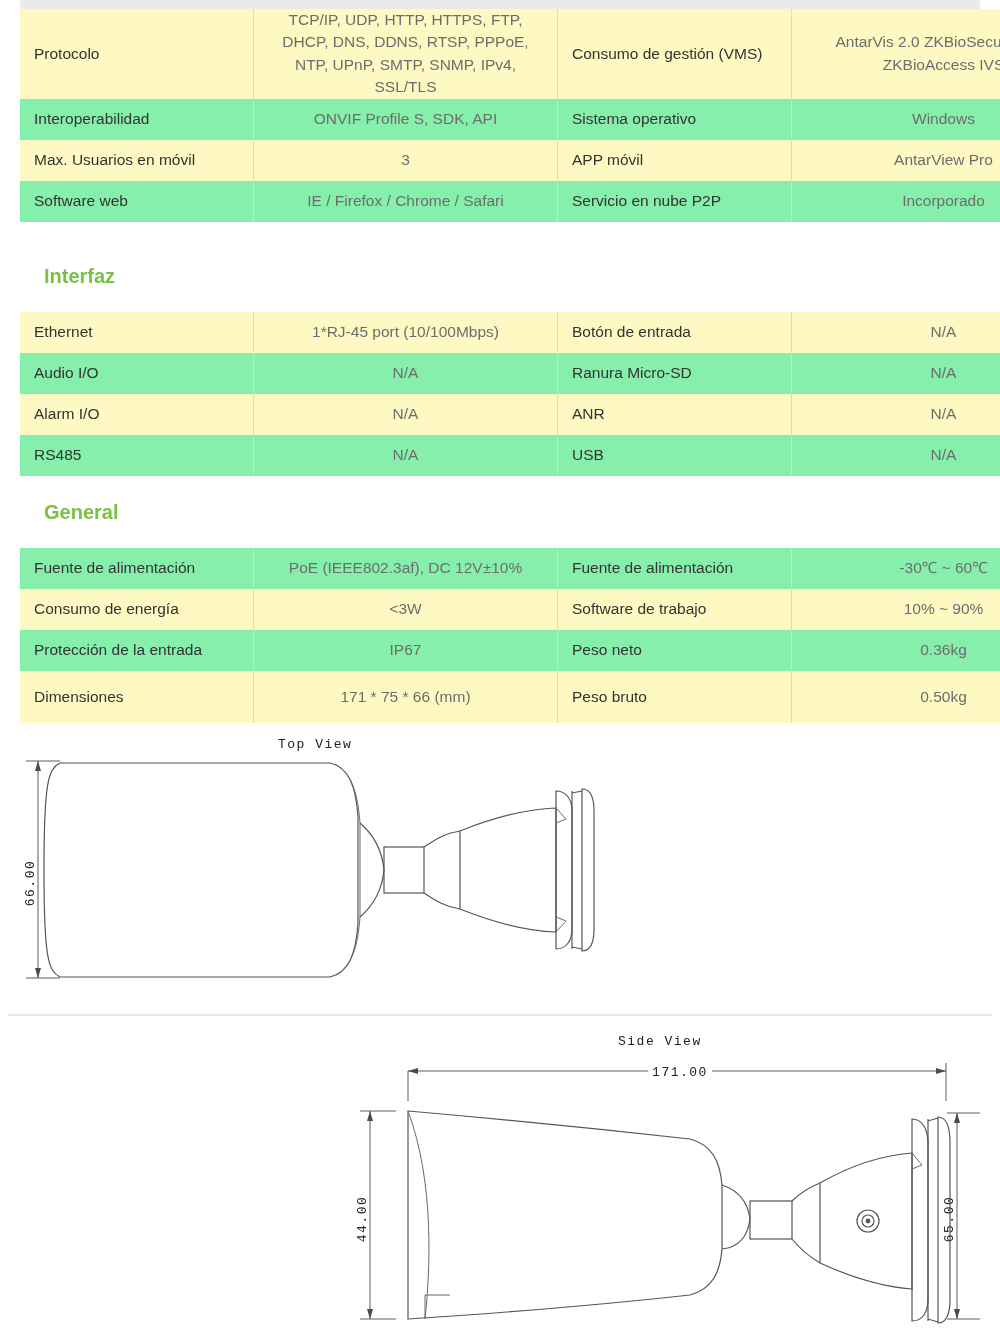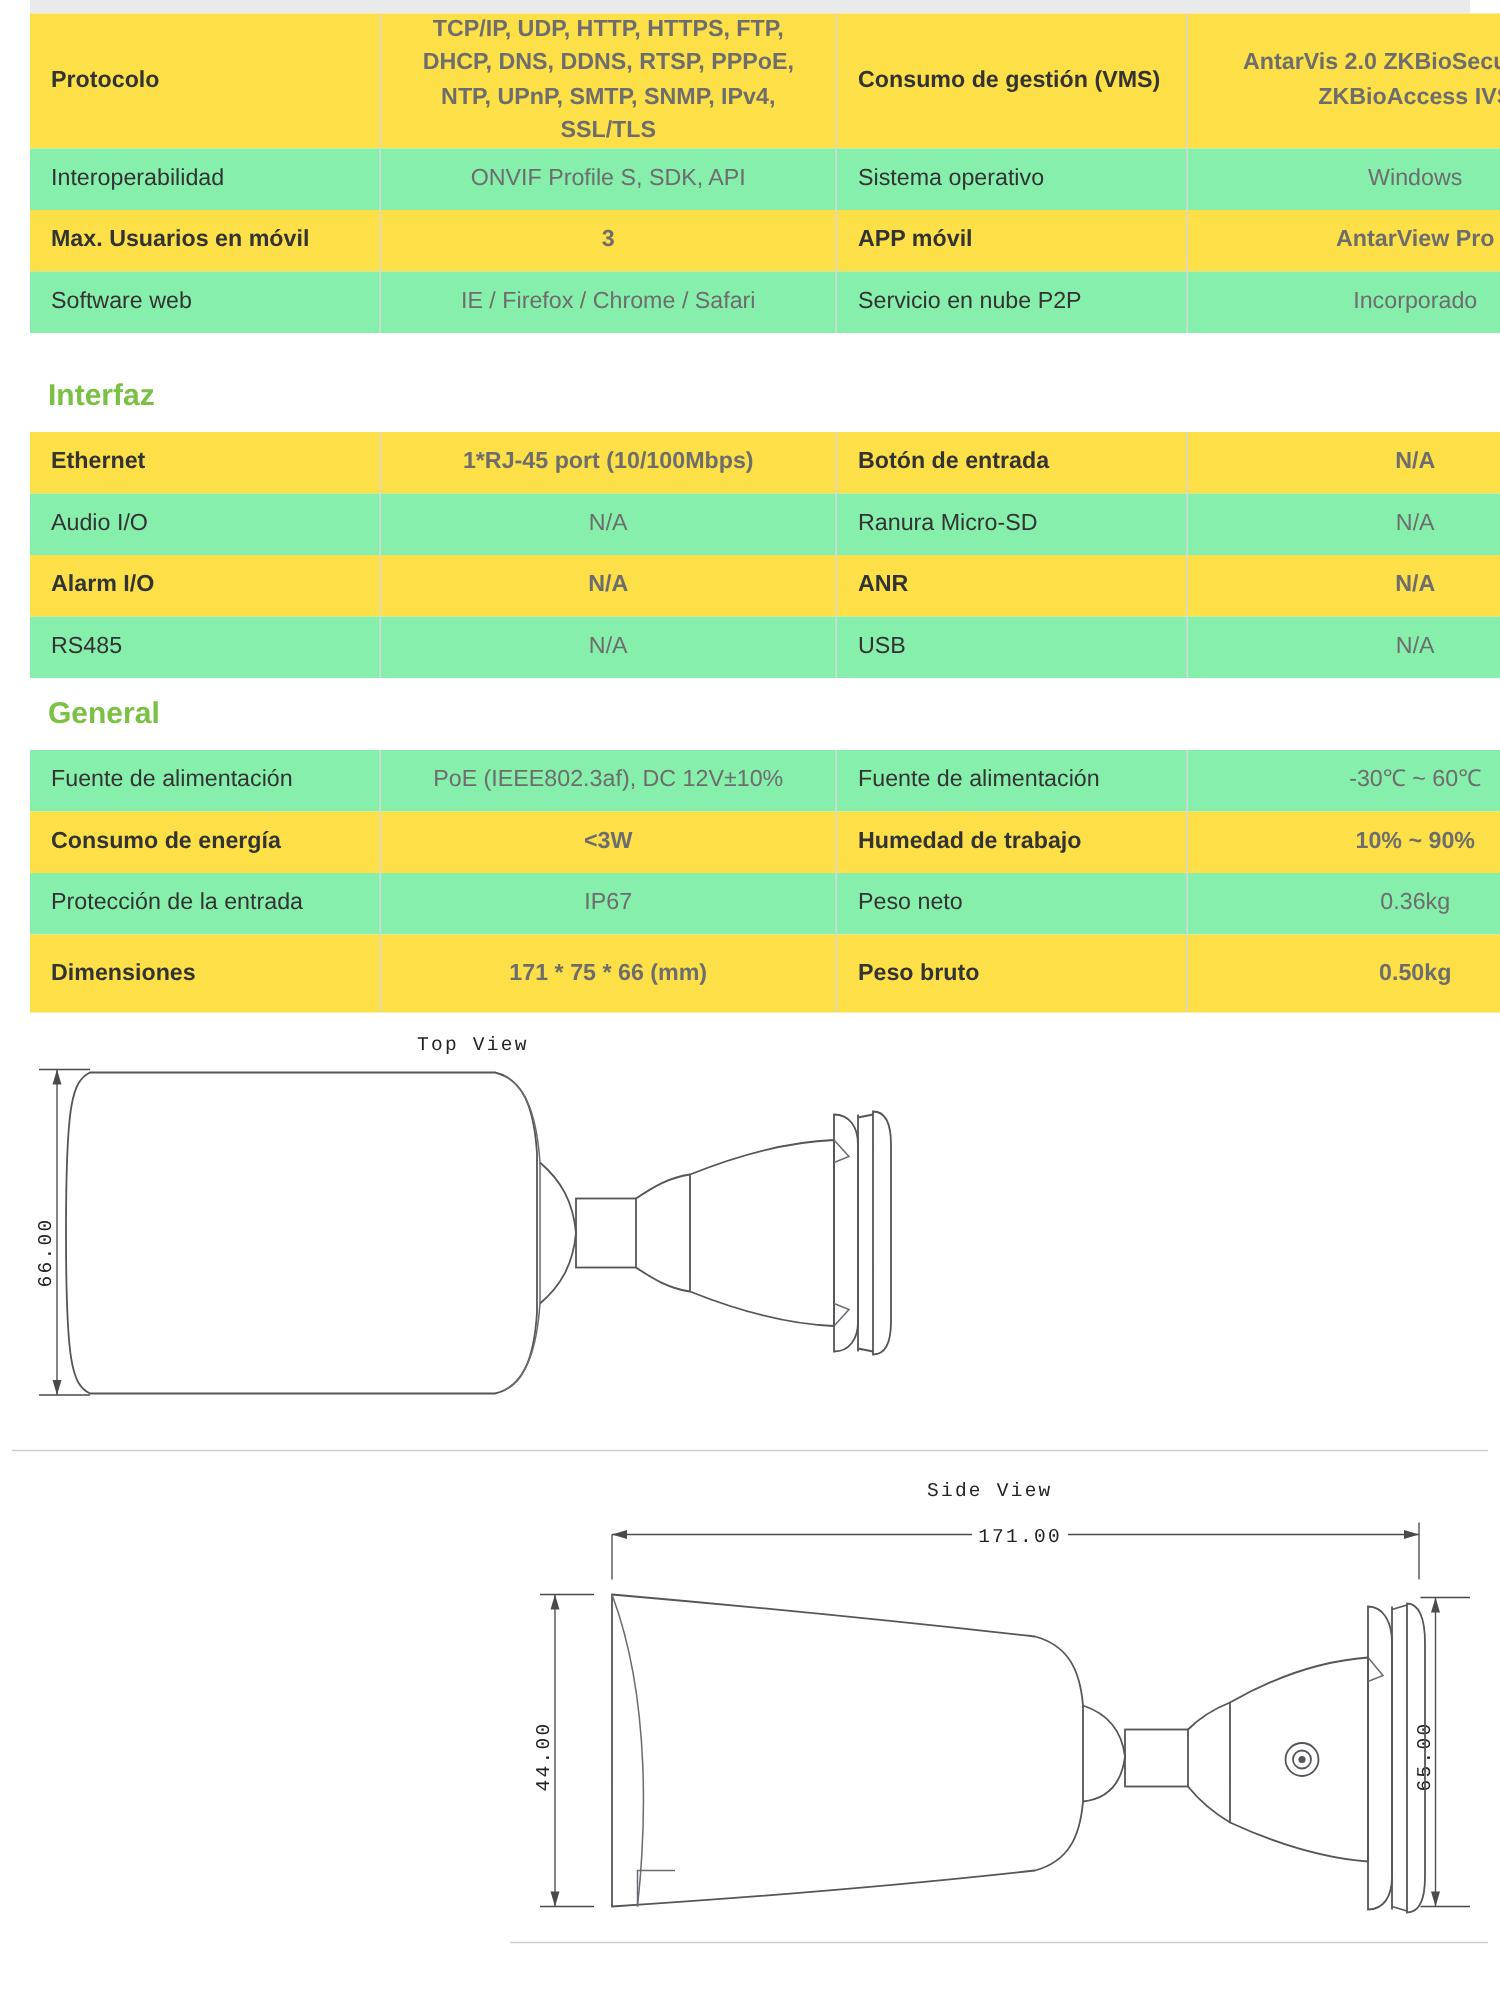--- a/index.html
+++ b/index.html
@@ -31,39 +31,39 @@
     border-right: 1px solid #d8d8d8;
   }
   .spec-table td:last-child { border-right: none; }
 
   .col-label { width: 205px; color: #333333; }
   .col-value { width: 275px; color: #6d6d6d; text-align: center; }
   .col-label2 { width: 205px; color: #333333; }
   .col-value2 { width: 275px; color: #6d6d6d; text-align: center; }
 
   tr.stripe td { background: #86efac; }
-  tr.plain  td { background: #fde047; font-weight: bold; }
+  tr.plain  td { background: #fef9c3; }
 
   .row-tall td { height: 52px; }
   .row-std  td { height: 41px; }
 
   .top-cap {
     width: 960px;
     height: 9px;
     margin: 0 20px;
     background: #eaeaea;
   }
 
   
   .section-head {
     font-size: 20px;
     font-weight: bold;
     color: #7ac143;
     padding: 0 0 0 32px;
-    margin: 0;
+    margin: 12px;
     line-height: 1;
   }
   .sec-block { position: relative; }
 
   
   .gap-lg { height: 32px; }
   .gap-sm { height: 14px; }
 
   
   .drawing-wrap { position: relative; width: 936px; }
@@ -160,21 +160,21 @@
   <tbody>
     <tr class="stripe row-std">
       <td class="col-label">Fuente de alimentación</td>
       <td class="col-value">PoE (IEEE802.3af), DC 12V±10%</td>
       <td class="col-label2">Fuente de alimentación</td>
       <td class="col-value2">-30℃ ~ 60℃</td>
     </tr>
     <tr class="plain row-std">
       <td class="col-label">Consumo de energía</td>
       <td class="col-value">&lt;3W</td>
-      <td class="col-label2">Humedad de trabajo</td>
+      <td class="col-label2">Software de trabajo</td>
       <td class="col-value2">10% ~ 90%</td>
     </tr>
     <tr class="stripe row-std">
       <td class="col-label">Protección de la entrada</td>
       <td class="col-value">IP67</td>
       <td class="col-label2">Peso neto</td>
       <td class="col-value2">0.36kg</td>
     </tr>
     <tr class="plain row-tall">
       <td class="col-label">Dimensiones</td>

